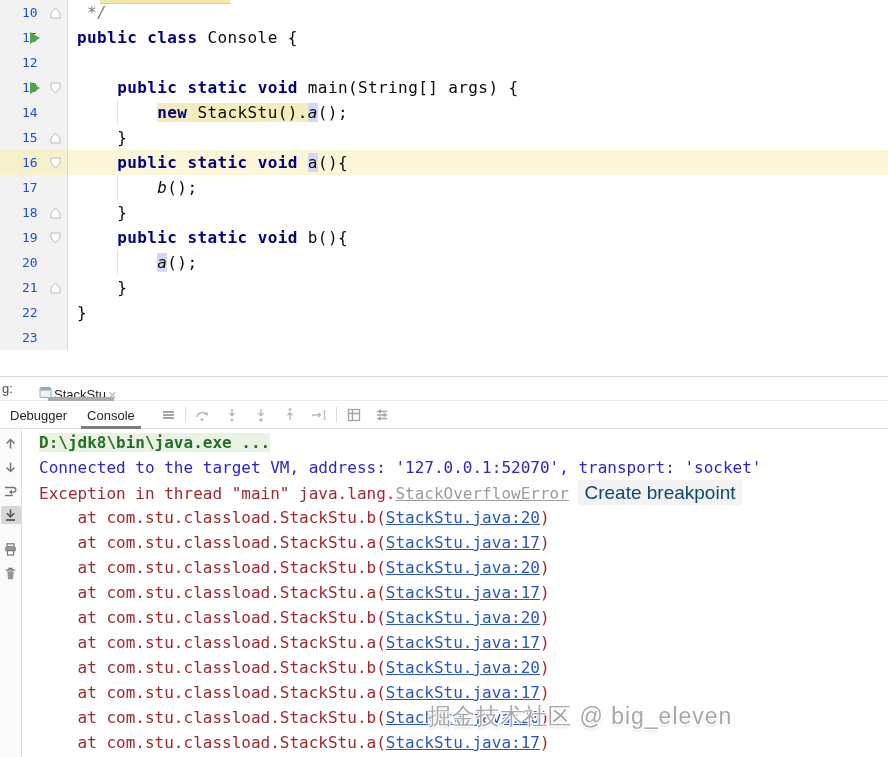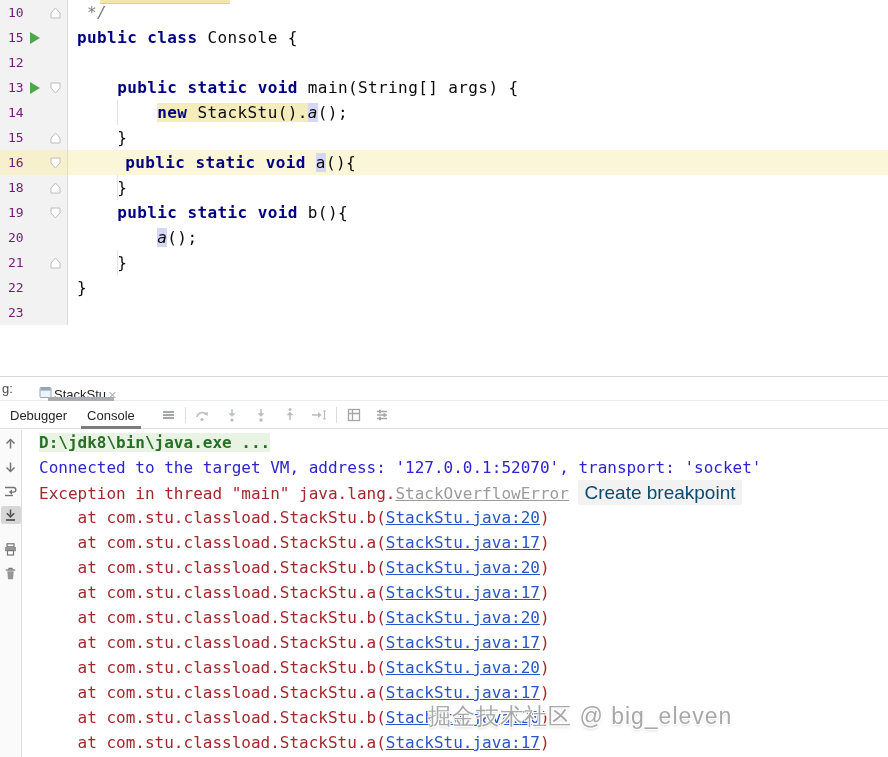--- a/index.html
+++ b/index.html
@@ -6,26 +6,26 @@
   html,body { width:888px; height:757px; overflow:hidden; background:#fff;
               font-family:"Liberation Sans", sans-serif; }
   #app { position:relative; width:888px; height:757px; background:#fff; }
 
   
   .editor { position:absolute; top:0; left:0; width:888px; height:377px;
             border-bottom:1px solid #d6d6d6; background:#fff; overflow:hidden; }
   .partial-hl { position:absolute; left:100px; top:0; width:130px; height:4px;
                 background:#f2e6ab; border-bottom:1px solid #e0d08e; z-index:3; }
   .code-line { display:flex; height:25px; }
-  .code-line.caret { background:#fbf6d8;gap:8px; }
+  .code-line.caret { background:#fbf6d8; }
   .gutter { width:68px; flex:none; background:#f2f2f2; border-right:1px solid #dcdcdc;
             display:flex; align-items:center; }
   .code-line.caret .gutter { background:#f7f0cd; }
-  .ln { width:24px; padding-left:8px; font-family:"DejaVu Sans Mono", monospace;
-        font-size:13px; color:#701a75; }
+  .ln { width:24px; padding-left:22px; font-family:"DejaVu Sans Mono", monospace;
+        font-size:13px; color:#1d4ed8; }
   .runcol { width:22px; display:flex; align-items:center; justify-content:center; }
   .runarrow { width:0; height:0; border-left:10px solid #4ca64c;
               border-top:6px solid transparent; border-bottom:6px solid transparent; cursor:pointer; }
   .foldcol { width:16px; margin-left:4px; display:flex; align-items:center; }
   .codearea { flex:1; font-family:"DejaVu Sans Mono", monospace; font-size:16px;
               line-height:25px; letter-spacing:0.4px; padding-left:9px; white-space:pre; }
   .tok-kw { color:#000080; font-weight:bold; }
   .tok-pl { color:#0a0a0a; }
   .tok-cm { color:#7d7d7d; font-style:italic; }
   .tok-it { color:#0a0a0a; font-style:italic; }
@@ -175,20 +175,28 @@
                 <svg width="11" height="12" viewBox="0 0 11 12">
                   <path d="M1 1h9v5L5.5 11 1 6z" fill="#fff" stroke="#bcbcbc"></path>
                 </svg>
               </span>
             </span>
           </div>
           <div class="codearea"><span class="tok-pl">    </span><span class="tok-kw">public</span><span class="tok-pl"> </span><span class="tok-kw">static</span><span class="tok-pl"> </span><span class="tok-kw">void</span><span class="tok-pl"> </span><span class="tok-pl bg-l">a</span><span class="tok-pl">(){</span></div>
         </div>
         <div class="code-line">
           <div class="gutter">
+            <span class="ln">17</span>
+            <span class="runcol"></span>
+            <span class="foldcol"></span>
+          </div>
+          <div class="codearea"><span class="tok-pl">        </span><span class="tok-it">b</span><span class="tok-pl">();</span></div>
+        </div>
+        <div class="code-line">
+          <div class="gutter">
             <span class="ln">18</span>
             <span class="runcol"></span>
             <span class="foldcol">
               <span style="display: inline-flex;">
                 <svg width="11" height="12" viewBox="0 0 11 12">
                   <path d="M1 11h9V6L5.5 1 1 6z" fill="#fff" stroke="#bcbcbc"></path>
                 </svg>
               </span>
             </span>
           </div>

